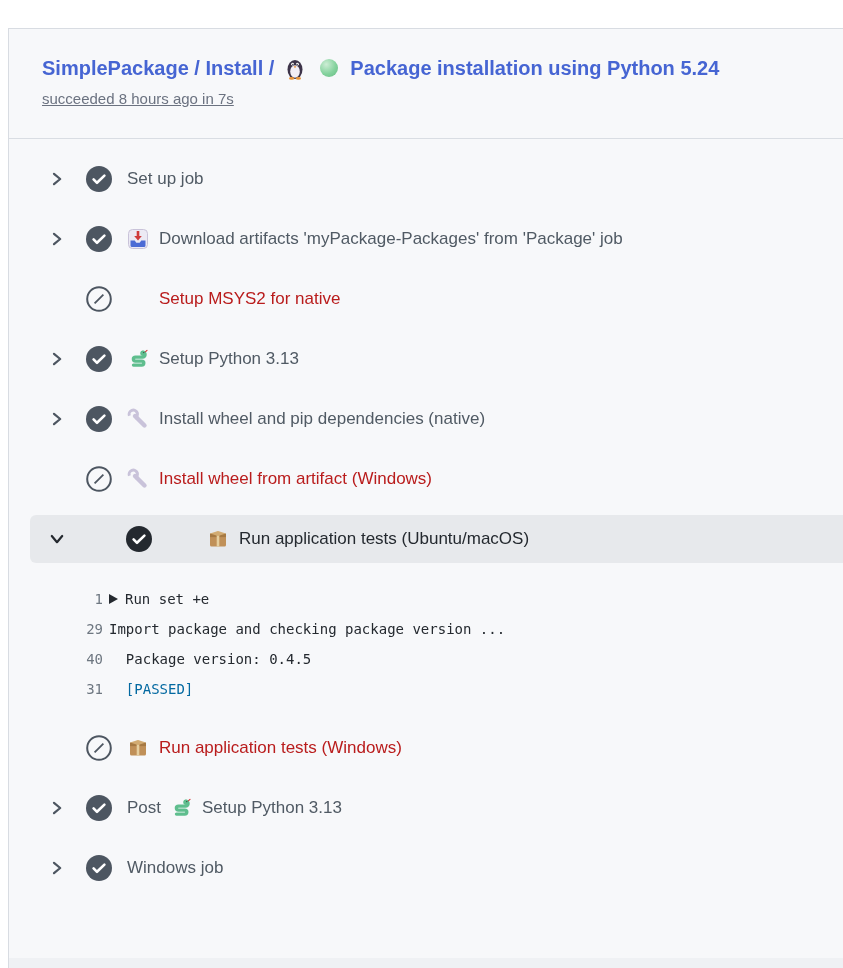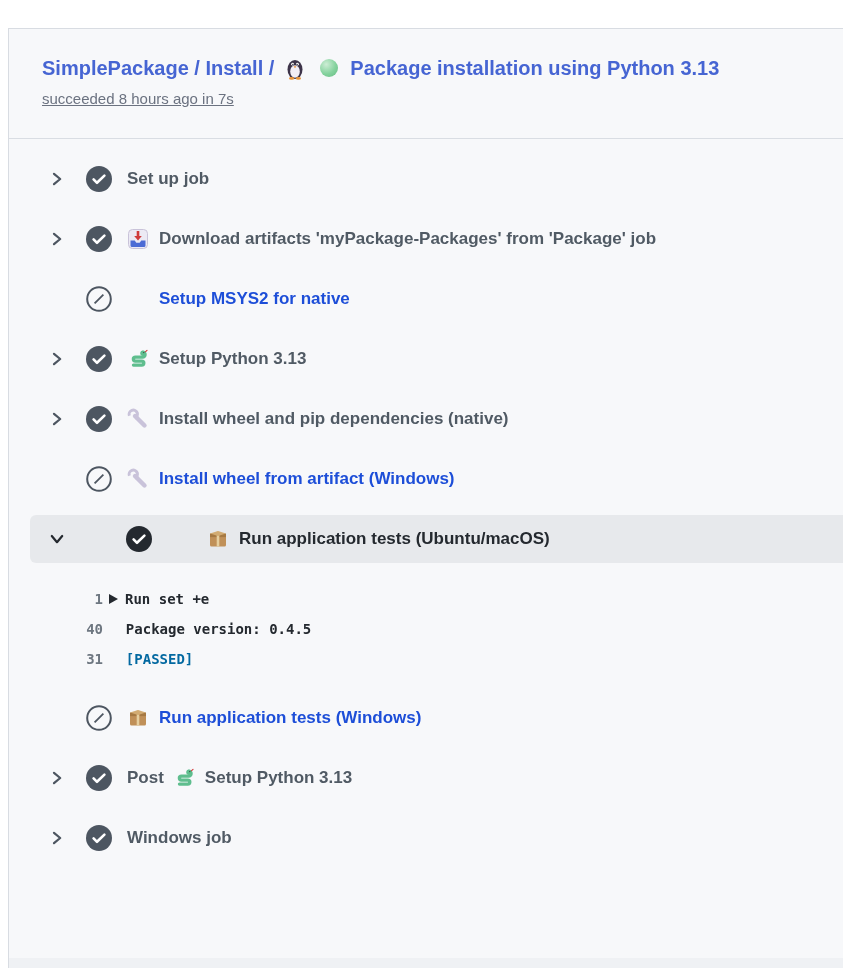--- a/index.html
+++ b/index.html
@@ -14,27 +14,27 @@
   .hdr-title-row { display:flex; align-items:center; font-size:20px; font-weight:700;
                    color:#4665d3; line-height:28px; white-space:nowrap; }
   .hdr-breadcrumb { cursor:pointer; }
   .hdr-os-icon { width:24px; height:24px; margin-left:9px; flex:0 0 auto; }
   .status-dot { width:18px; height:18px; border-radius:50%; margin-left:13px; flex:0 0 auto;
                 background:radial-gradient(circle at 35% 30%, #cdedd5, #84d29d 55%, #6cc188 90%); }
   .hdr-title { margin-left:12px; }
   .hdr-sub { margin-top:8px; font-size:15px; color:#6b7280;text-decoration:underline; }
 
   
-  .steps { padding-top:10px;font-weight:bold; }
+  .steps { padding-top:10px; }
   .step { height:60px; display:flex; align-items:center; margin-left:21px;
           padding-left:18px; cursor:pointer; }
   .chev { width:18px; height:18px; flex:0 0 auto; display:flex; align-items:center; justify-content:center; }
   .status-ic { width:26px; height:26px; margin-left:20px; flex:0 0 auto; }
   .step-label { margin-left:15px; font-size:17px; color:#505a64; display:flex; align-items:center; white-space:nowrap; }
-  .step.skipped .step-label { color:#1d4ed8; }
+  .step.skipped .step-label { color:#b91c1c; }
   .step-ic { width:22px; height:22px; margin-right:10px; flex:0 0 auto; }
   .step-ic.after-text { margin-left:9px; margin-right:10px; }
 
   .step.expanded { height:48px; margin-top:6px; background:#e7e9ec; border-radius:6px 0 0 6px;gap:40px; }
   .step.expanded .step-label { color:#24292f; }
 
   .sq-blue { width:20px; height:20px; margin:1px; border-radius:5px;
              background:linear-gradient(135deg,#6e85e9,#4156c8); }
 
   
@@ -65,21 +65,21 @@
         <ellipse cx="12" cy="15.5" rx="4.8" ry="6.2" fill="#f3eef7"></ellipse>
         <circle cx="9.6" cy="8.2" r="1.4" fill="#ffffff"></circle>
         <circle cx="14.4" cy="8.2" r="1.4" fill="#ffffff"></circle>
         <circle cx="9.9" cy="8.4" r="0.7" fill="#2a2233"></circle>
         <circle cx="14.1" cy="8.4" r="0.7" fill="#2a2233"></circle>
         <polygon points="10.6,10.2 13.4,10.2 12,12.2" fill="#e8933a"></polygon>
         <ellipse cx="8.6" cy="22.4" rx="2.6" ry="1.4" fill="#e8933a"></ellipse>
         <ellipse cx="15.4" cy="22.4" rx="2.6" ry="1.4" fill="#e8933a"></ellipse>
       </svg>
       <span class="status-dot"></span>
-      <span class="hdr-title">Package installation using Python 3.13</span>
+      <span class="hdr-title">Package installation using Python 5.24</span>
     </div>
     <div class="hdr-sub">succeeded 8 hours ago in 7s</div>
   </div>
 
   <div class="steps">
 
     <div class="step">
       <span class="chev">
         <svg width="18" height="18" viewBox="0 0 18 18">
             <path d="M6 3.8 L12.2 9 L6 14.2" fill="none" stroke="#4d5661" stroke-width="2.2" stroke-linecap="round" stroke-linejoin="round"></path>
@@ -201,20 +201,24 @@
           <polygon points="3,5.5 11,3 19,5.5 11,8" fill="#d2ab72"></polygon>
         </svg>
         <span>Run application tests (Ubuntu/macOS)</span>
       </span>
     </div>
 
     <div class="log">
       <div class="log-line">
         <span class="ln">1</span>
         <span class="lt"><span class="tri"></span><span>Run set +e</span></span>
+      </div>
+      <div class="log-line">
+        <span class="ln">29</span>
+        <span class="lt">Import package and checking package version ...</span>
       </div>
       <div class="log-line">
         <span class="ln">40</span>
         <span class="lt">  Package version: 0.4.5</span>
       </div>
       <div class="log-line">
         <span class="ln">31</span>
         <span class="lt pass">  [PASSED]</span>
       </div>
     </div>

